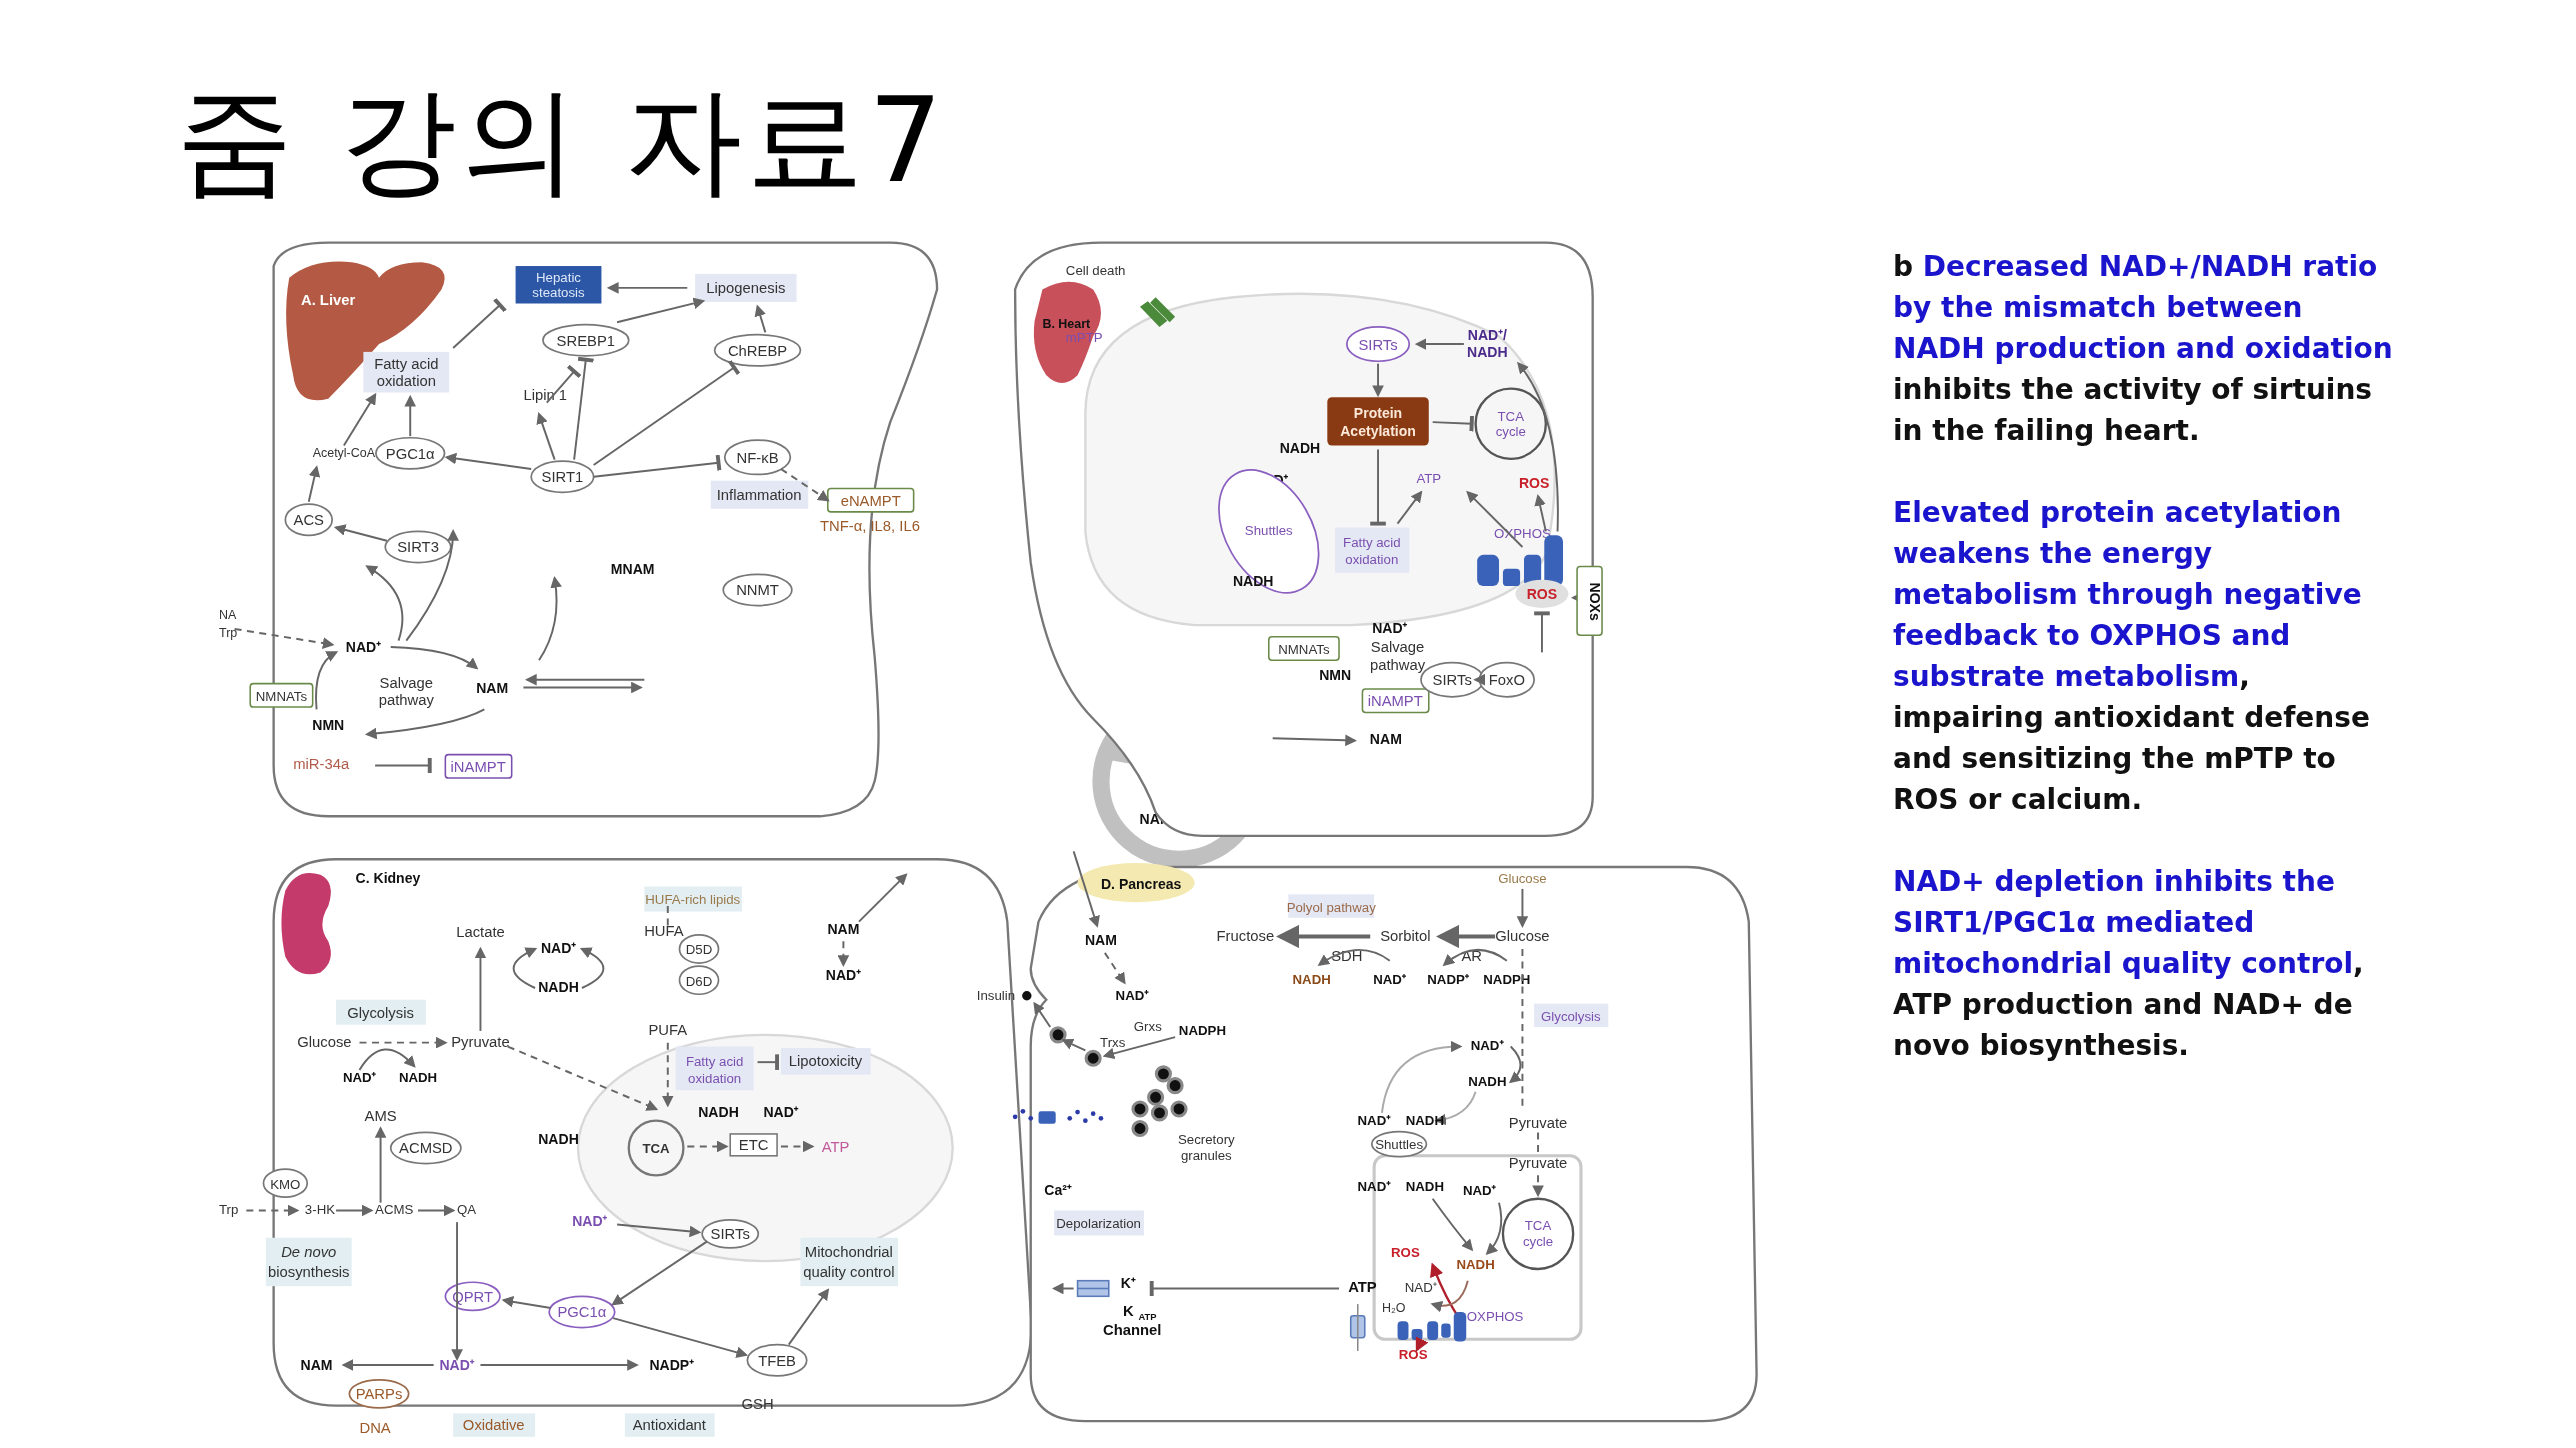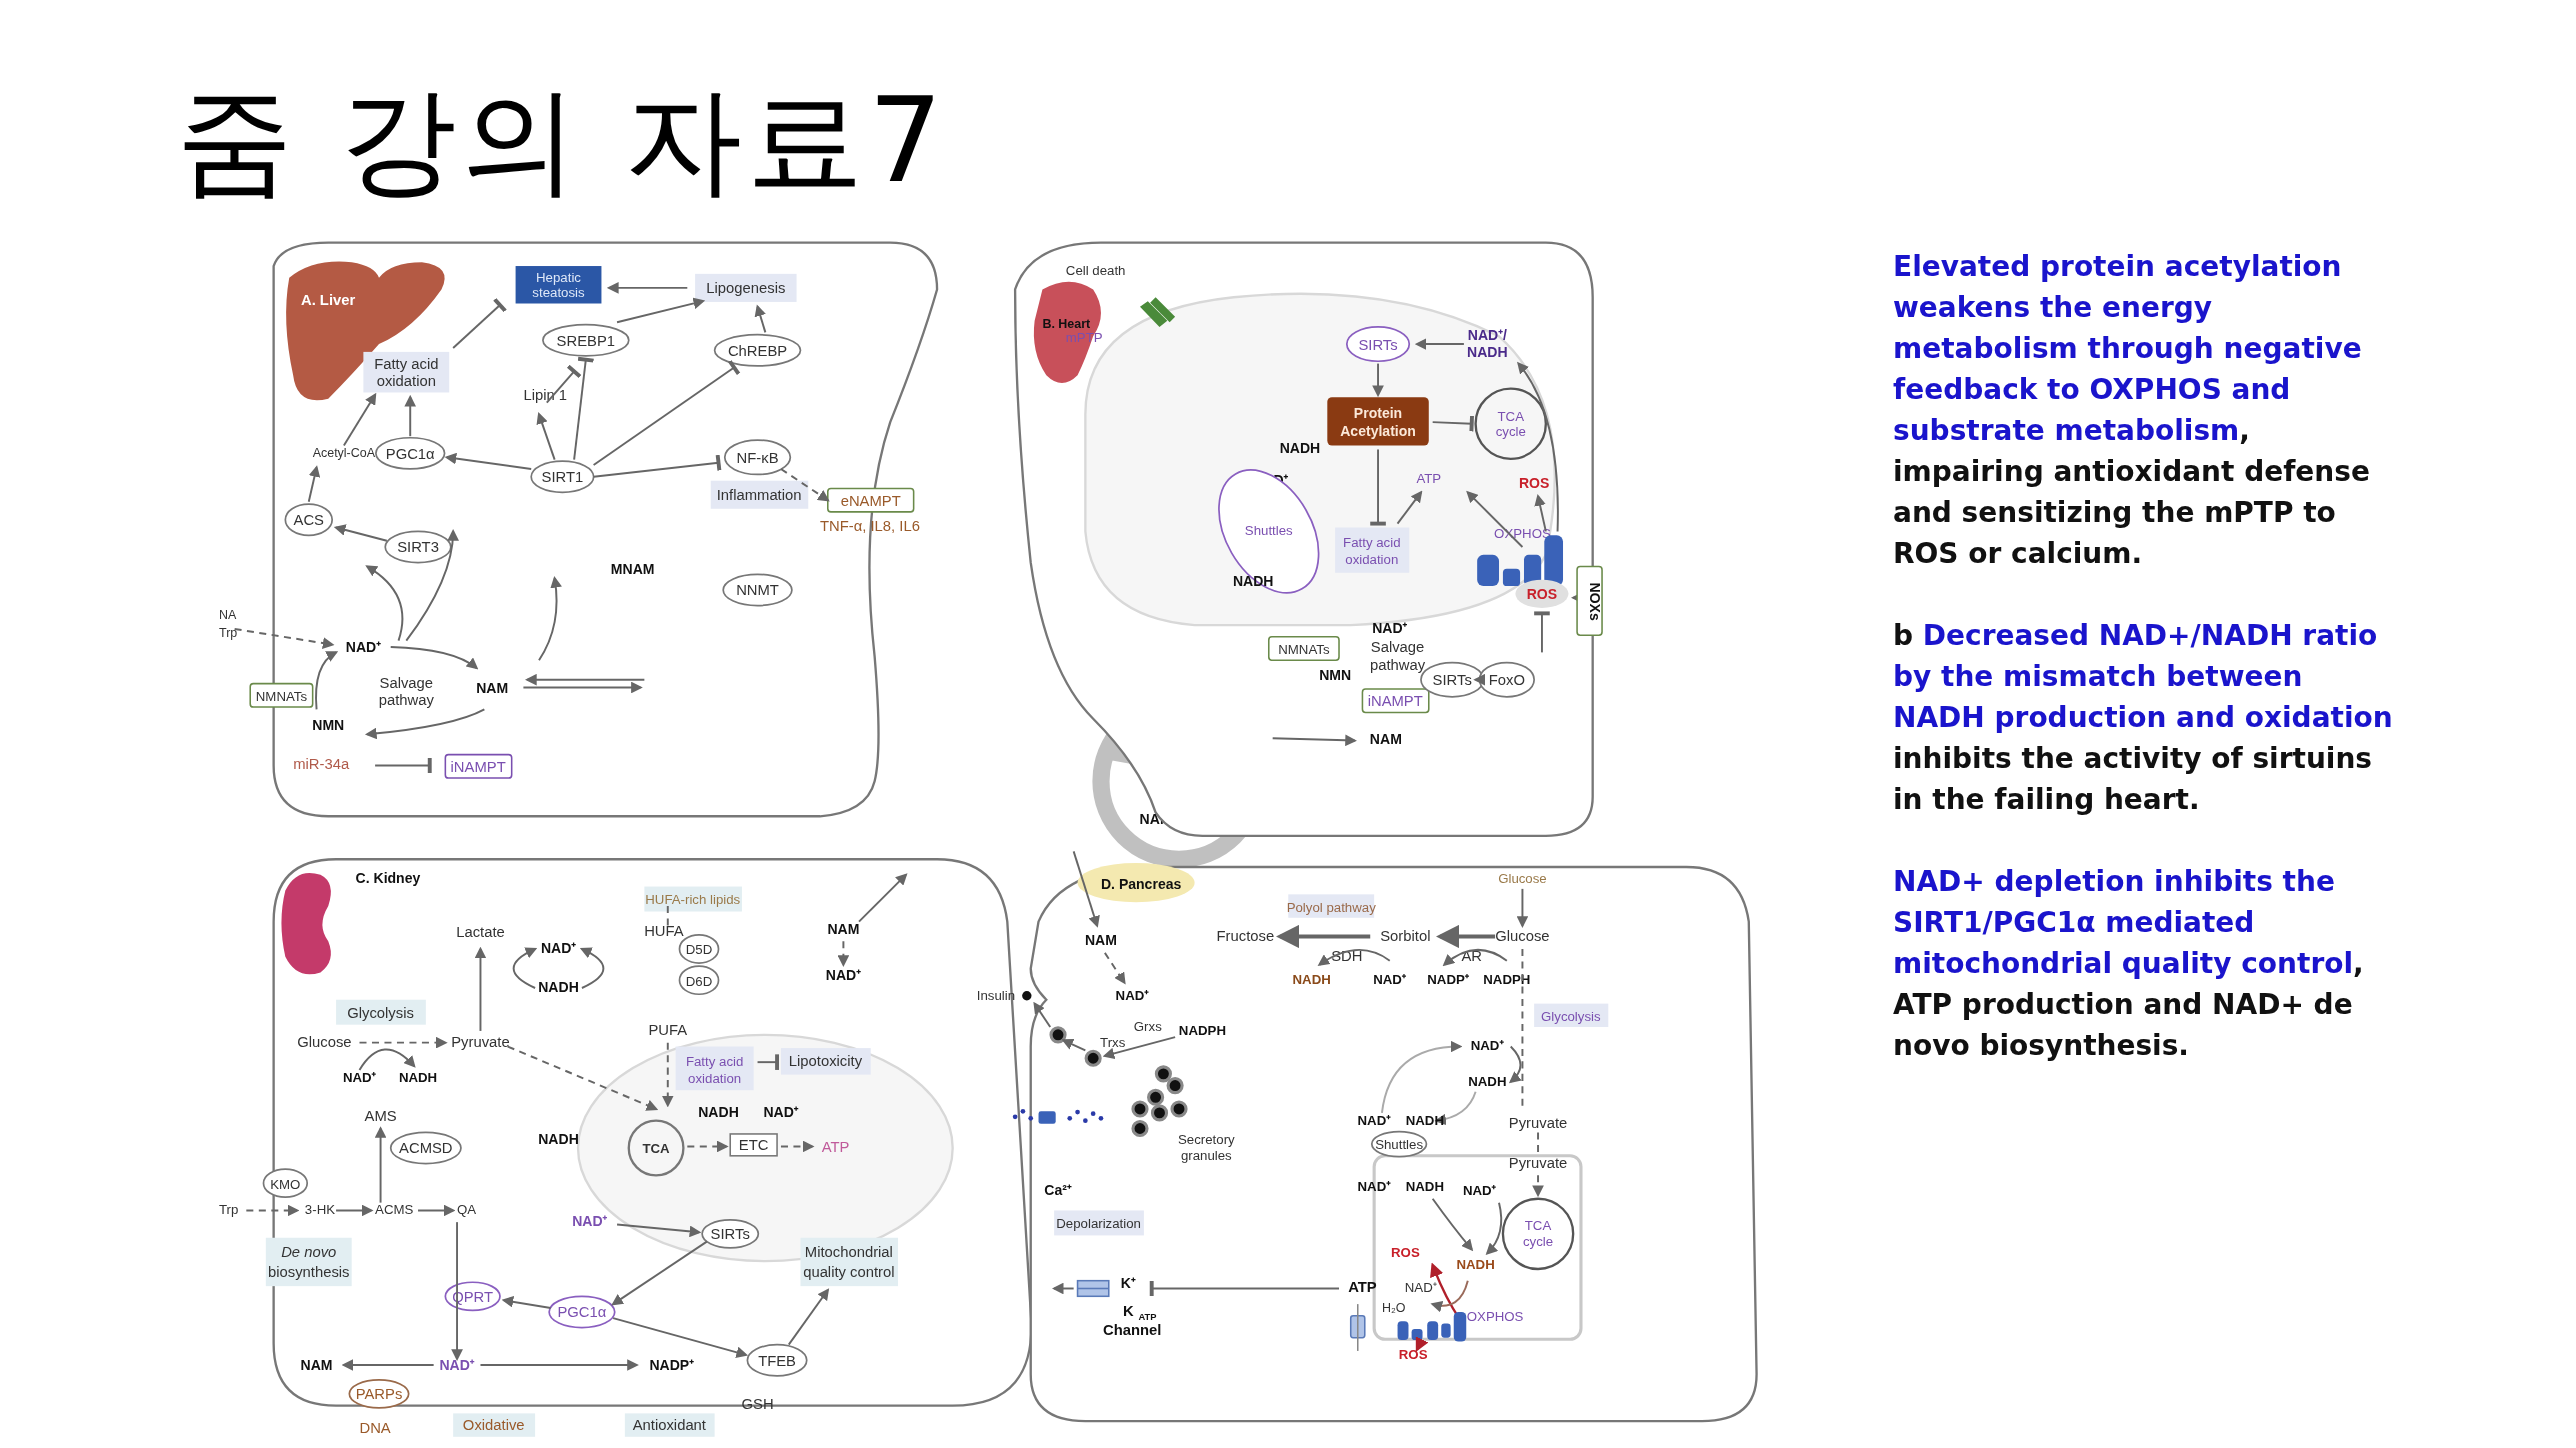--- a/index.html
+++ b/index.html
@@ -461,17 +461,17 @@
 
   <g>
     <rect class="hl" x="1700" y="568" width="0" height="0"></rect>
   </g>
 </svg>
 </div>
 
 <div style="position:absolute;left:1538px;top:664px;width:0;height:0;"></div>
 
 <div class="text-col">
+  <p><span class="blk">b </span><span class="blue">Decreased NAD+/NADH ratio by the mismatch between NADH production and oxidation</span><span class="blk"> inhibits the activity of sirtuins in the failing heart.</span></p>
   <p><span class="blue">Elevated protein acetylation weakens the energy metabolism through negative feedback to OXPHOS and substrate metabolism</span><span class="blk">, impairing antioxidant defense and sensitizing the mPTP to ROS or calcium.</span></p>
-  <p><span class="blk">b </span><span class="blue">Decreased NAD+/NADH ratio by the mismatch between NADH production and oxidation</span><span class="blk"> inhibits the activity of sirtuins in the failing heart.</span></p>
   <p><span class="blue">NAD+ depletion inhibits the SIRT1/PGC1α mediated mitochondrial quality control</span><span class="blk">, ATP production and NAD+ de novo biosynthesis.</span></p>
 </div>
 
 
 </body></html>

